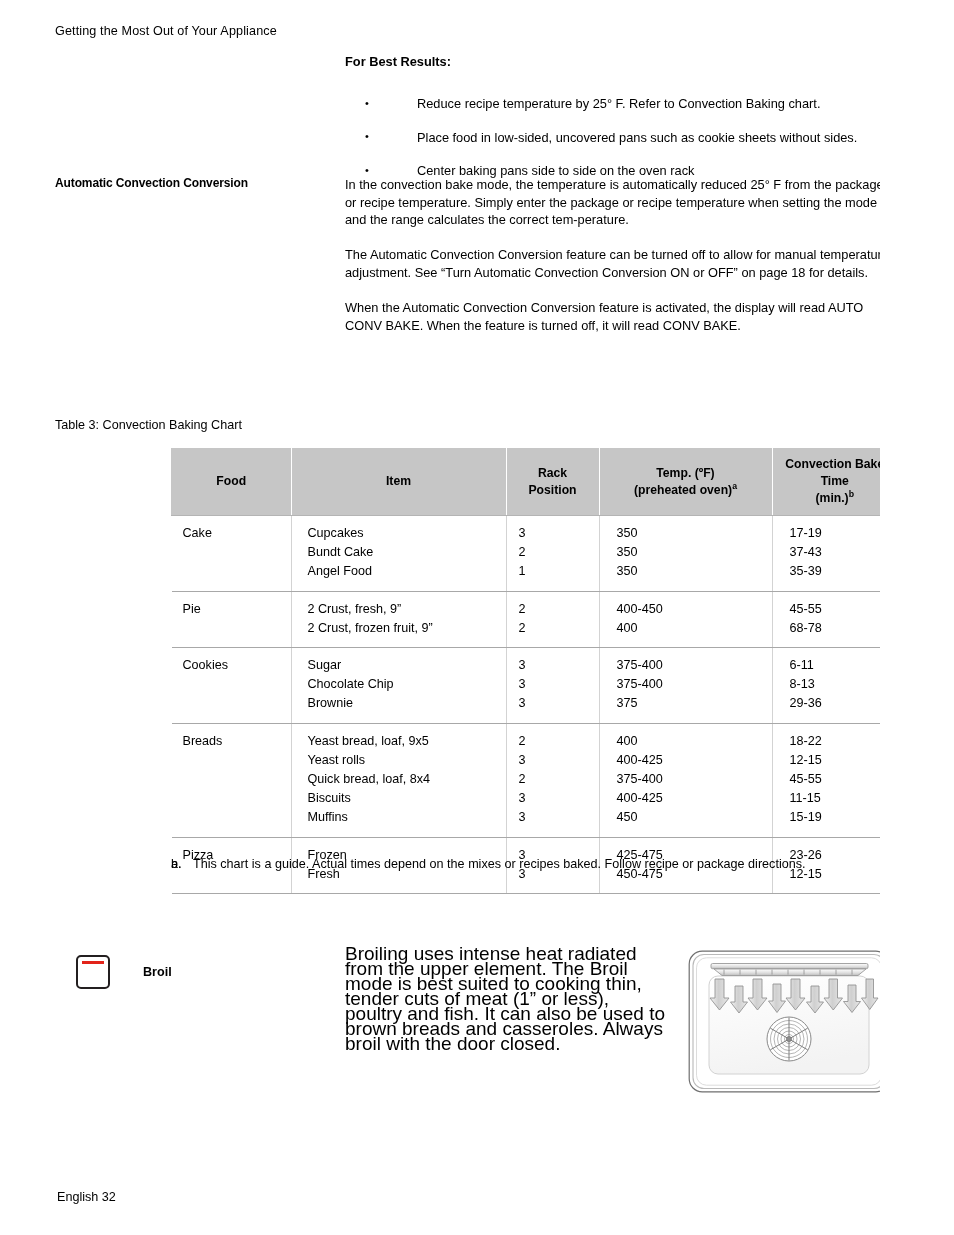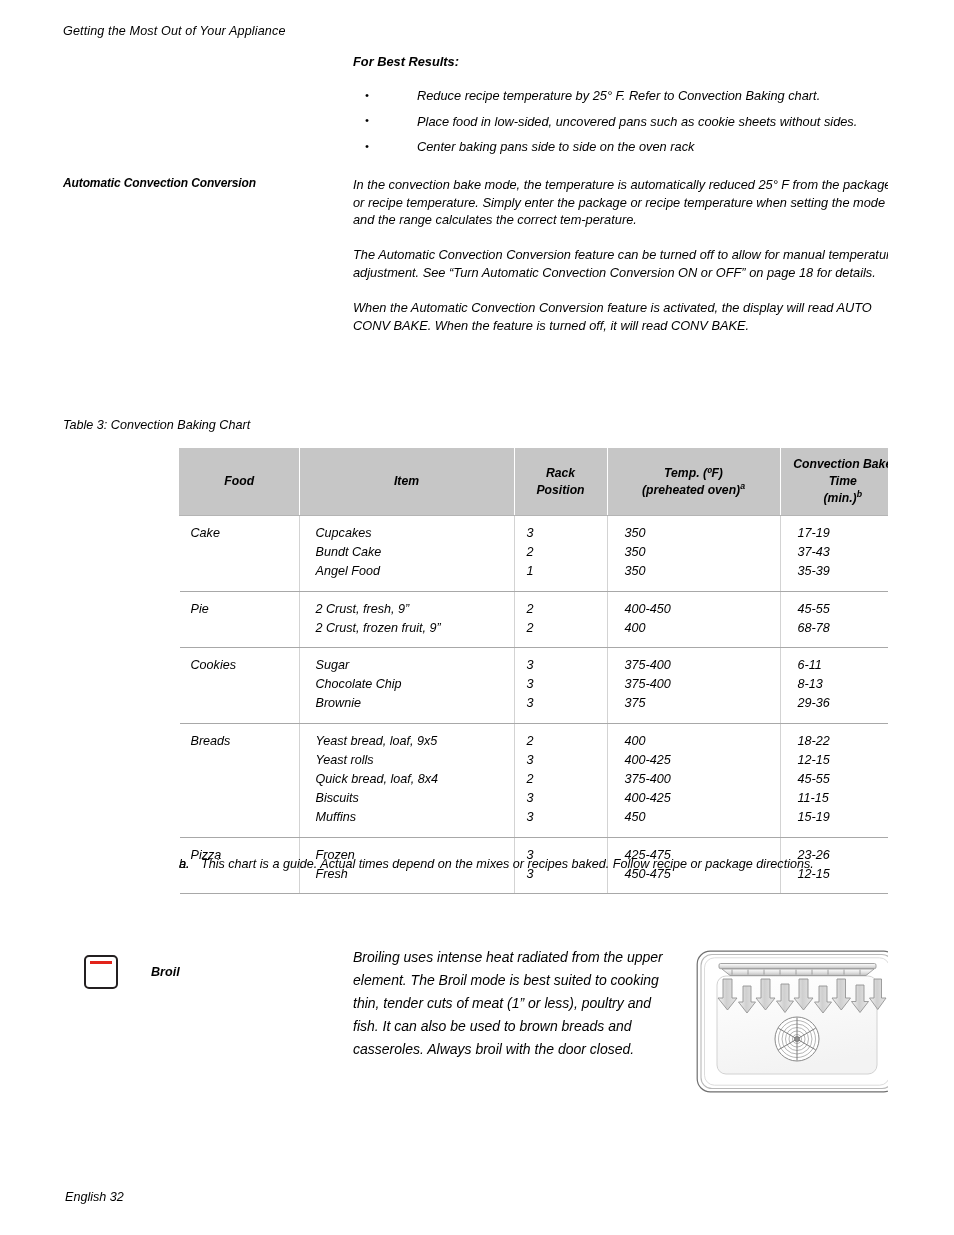--- a/index.html
+++ b/index.html
@@ -11,25 +11,24 @@
     width: 954px;
     height: 1235px;
     position: relative;
     font-family: "Liberation Sans", sans-serif;
     color: #000000;
     font-size: 12.5px;
     -webkit-font-smoothing: antialiased;
   }
   .page {
     position: absolute;
-    left: 8px; top: 0;
+    left: 0; top: 0;
     width: 880px;
     height: 1235px;
     overflow: hidden;
-    font-style: italic;
   }
 
   
   .running-header {
     position: absolute;
     left: 55px;
     top: 24px;
     font-size: 12.6px;
     letter-spacing: 0.01em;
   }
@@ -54,21 +53,21 @@
 
   ul.bullets {
     list-style: none;
     margin: 0;
     padding: 0;
   }
   ul.bullets li {
     position: relative;
     padding-left: 56px;
     line-height: 17.6px;
-    margin: 8px;
+    margin: 16px;
   }
   ul.bullets li::before {
     content: "\2022";
     position: absolute;
     left: 4px;
     top: -0.5px;
     font-size: 11px;
   }
 
   .para { margin: 0 0 17.6px 0; }
@@ -176,22 +175,22 @@
     left: 143px;
     top: 965px;
     font-weight: bold;
     font-size: 12.6px;
   }
   .broil-text {
     position: absolute;
     left: 345px;
     top: 946px;
     width: 326px;
-    font-size: 14px;
-    line-height: 23px;
+    font-size: 19px;
+    line-height: 15px;
   }
   .broil-bullets {
     position: absolute;
     left: 345px;
     top: 1115px;
     width: 520px;
     font-size: 12.8px;
   }
   .broil-bullets ul.bullets li { line-height: 19.4px; }
 

